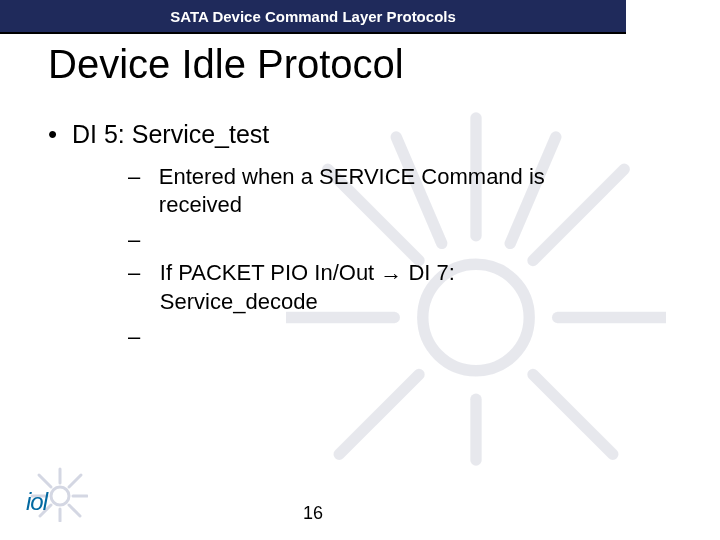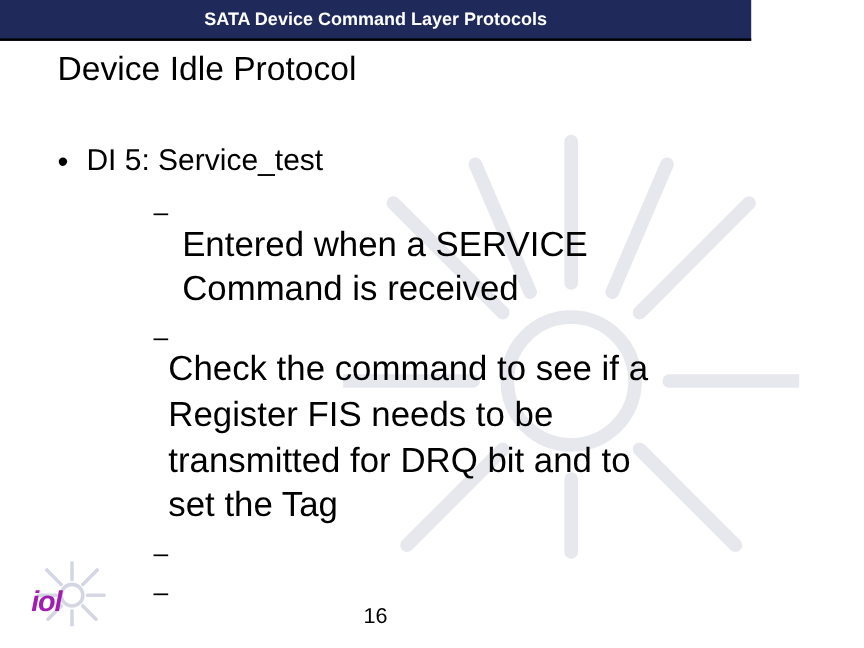--- a/index.html
+++ b/index.html
@@ -1,33 +1,33 @@
 <!DOCTYPE html>
 <html><head>
 <meta charset="utf-8">
 <style>
   * { margin: 0; padding: 0; box-sizing: border-box; }
   html, body { width: 720px; height: 540px; overflow: hidden; font-family: Arial, Helvetica, sans-serif; background: #fff; }
   .slide { position: relative; width: 626px; height: 540px; background: #fff; }
   .topbar { position: absolute; top: 0; left: 0; right: 0; height: 34px; background: #1f2a5b; border-bottom: 2px solid #000; display: flex; align-items: center; justify-content: center; }
   .topbar-title { color: #fff; font-size: 15px; font-weight: bold; }
-  .slide-title { position: absolute; top: 42px; left: 48px; font-size: 28px; color: #000; font-weight: 400; }
+  .slide-title { position: absolute; top: 42px; left: 48px; font-size: 40px; color: #000; font-weight: 400; }
   .content { position: absolute; top: 120px; left: 48px; right: 60px; color: #000; }
   .level1 { display: flex; margin-bottom: 14px; }
   .level1 .bullet { width: 24px; font-size: 26px; line-height: 1.1; }
   .level1 .text { font-size: 25px; line-height: 1.15; }
   .level2-block { margin-left: 80px; margin-top: 14px; }
   .level2 { display: flex; margin-bottom: 6px; }
   .level2 .dash { width: 36px; font-size: 22px; line-height: 1.25; text-align: left; }
-  .level2 .text { font-size: 29px; line-height: 1.3; max-width: 430px; margin-top: 23px; }
+  .level2 .text { font-size: 22px; line-height: 1.3; max-width: 430px; }
   .page-number { position: absolute; bottom: 16px; left: 0; right: 0; text-align: center; font-size: 18px; color: #000000; }
   .bg-burst { position: absolute; right: -40px; top: 60px; width: 380px; height: 420px; opacity: 0.10; pointer-events: none; }
   .logo-wrap { position: absolute; left: 24px; bottom: 18px; width: 64px; height: 56px; }
   .logo-burst { position: absolute; inset: 0; opacity: 0.75; }
-  .logo-text { position: absolute; left: 2px; top: 22px; font-size: 24px; font-weight: bold; font-style: italic; color: #a21caf; letter-spacing: -1px; }
+  .logo-text { position: absolute; left: 2px; top: 22px; font-size: 24px; font-weight: normal; font-style: italic; color: #0369a1; letter-spacing: -1px; }
 </style>
 </head>
 <body>
 
 <div class="slide">
 
   <svg class="bg-burst" viewBox="0 0 200 200">
     <g stroke="#1f2a5b" stroke-width="6" stroke-linecap="round">
       <circle cx="100" cy="125" r="28" fill="none"></circle>
       <line x1="100" y1="82" x2="100" y2="20"></line>
@@ -54,24 +54,24 @@
       <div class="bullet">•</div>
       <div class="text">DI 5: Service_test</div>
     </div>
     <div class="level2-block">
       <div class="level2">
         <div class="dash">–</div>
         <div class="text">Entered when a SERVICE Command is received</div>
       </div>
       <div class="level2">
         <div class="dash">–</div>
-        <div class="text">Check the command to see if a Register FIS needs to be transmitted for DRQ bit and to set the Tag</div>
       </div>
       <div class="level2">
         <div class="dash">–</div>
+        <div class="text">If PACKET PIO In/Out → DI 7: Service_decode</div>
       </div>
       <div class="level2">
         <div class="dash">–</div>
       </div>
     </div>
   </div>
 
   <div class="page-number">16</div>
 
   <div class="logo-wrap">

